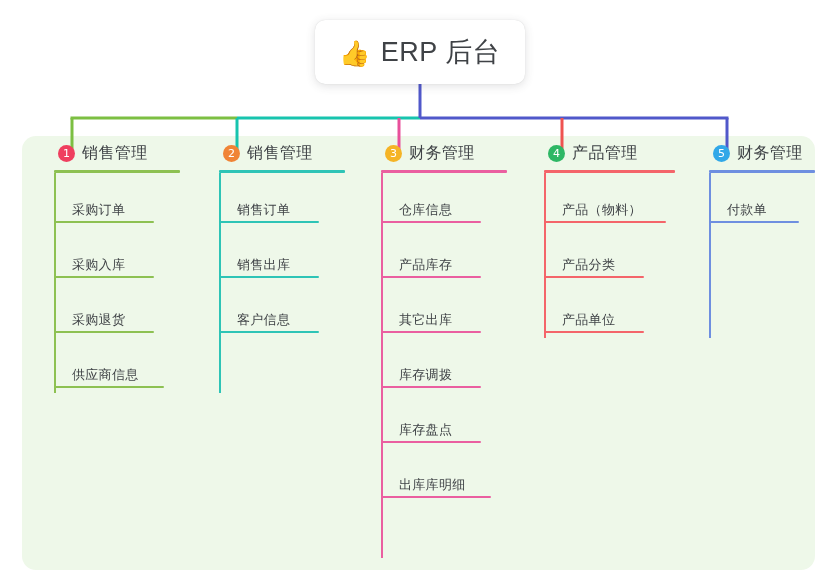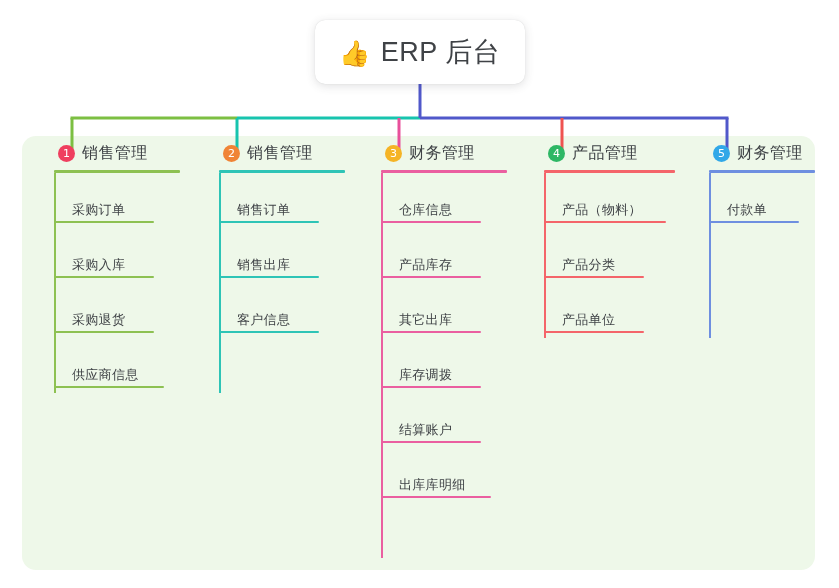--- a/index.html
+++ b/index.html
@@ -242,21 +242,21 @@
           </div>
           <div class="node">
             <span class="node-label">其它出库</span>
             <div class="node-rule" style="background: rgb(234, 95, 160); width: 100px;"></div>
           </div>
           <div class="node">
             <span class="node-label">库存调拨</span>
             <div class="node-rule" style="background: rgb(234, 95, 160); width: 100px;"></div>
           </div>
           <div class="node">
-            <span class="node-label">结算账户</span>
+            <span class="node-label">库存盘点</span>
             <div class="node-rule" style="background: rgb(234, 95, 160); width: 100px;"></div>
           </div>
           <div class="node">
             <span class="node-label">出库库明细</span>
             <div class="node-rule" style="background: rgb(234, 95, 160); width: 110px;"></div>
           </div>
         </div>
       </div>
       <div class="column" style="left: 508px; width: 155px;">
         <div class="col-head">

